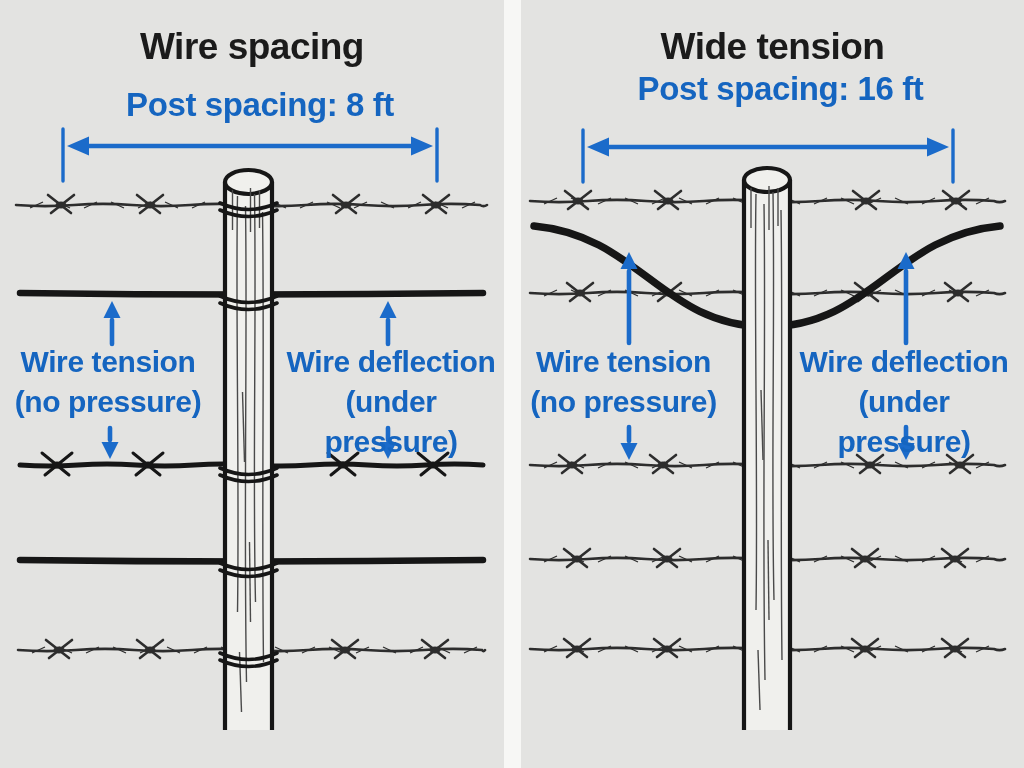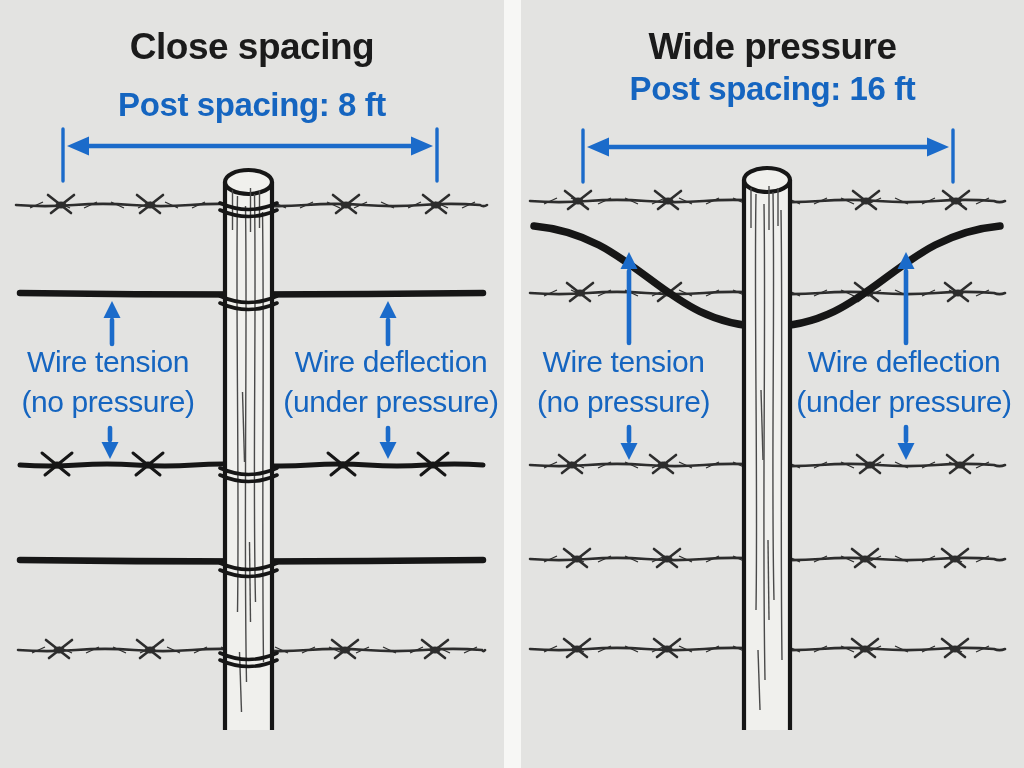--- a/index.html
+++ b/index.html
@@ -5,22 +5,22 @@
   html,body{margin:0;padding:0;}
   body{width:1024px;height:768px;overflow:hidden;
        font-family:"Liberation Sans","DejaVu Sans",sans-serif;}
   #stage{position:relative;width:1024px;height:768px;background:var(--divider,#f7f7f5);}
   .panel{position:absolute;top:0;height:768px;background:var(--panel-bg,#e3e3e1);}
   #panel-left{left:0;width:504px;}
   #panel-right{left:521px;width:503px;}
   #canvas{position:absolute;left:0;top:0;pointer-events:none;}
   .txt{position:absolute;text-align:center;}
   .panel-title{font-size:37px;font-weight:700;color:var(--ink,#1b1b1b);letter-spacing:-.5px;}
-  .panel-subtitle{font-size:33px;font-weight:700;color:var(--blue,#1565c0);letter-spacing:-.4px;}
-  .wire-label{font-size:30px;font-weight:400;color:var(--blue,#1565c0);line-height:40px;letter-spacing:-.4px;}
+  .panel-subtitle{font-size:33px;font-weight:700;color:var(--blue,#1565c0);letter-spacing:-.4px;padding-left:8px;}
+  .wire-label{font-size:30px;font-weight:700;color:var(--blue,#1565c0);line-height:40px;letter-spacing:-.4px;}
 </style>
 </head>
 <body>
 
 <div id="stage">
 
   <div class="panel" id="panel-left"></div>
   <div class="panel" id="panel-right"></div>
 
   <svg id="canvas" width="1024" height="768" viewBox="0 0 1024 768">
@@ -353,33 +353,33 @@
       <g>
         <line x1="629" y1="427" x2="629" y2="441" stroke="#1b6bca" stroke-width="4.6" stroke-linecap="round"></line>
         <polygon points="629,460 620.5,443 637.5,443" fill="#1b6bca"></polygon>
       </g>
       <g>
         <line x1="906" y1="427" x2="906" y2="441" stroke="#1b6bca" stroke-width="4.6" stroke-linecap="round"></line>
         <polygon points="906,460 897.5,443 914.5,443" fill="#1b6bca"></polygon>
       </g>
     </svg>
 
-  <div class="txt panel-title" style="left:0;top:26px;width:504px;">Close spacing</div>
+  <div class="txt panel-title" style="left:0;top:26px;width:504px;">Wire spacing</div>
   <div class="txt panel-subtitle" style="left:0;top:86px;width:504px;">Post spacing: 8 ft</div>
 
   <div class="txt wire-label" style="left:8px;top:342px;width:200px;">
     <div>Wire tension</div>
     <div>(no pressure)</div>
   </div>
   <div class="txt wire-label" style="left:280px;top:342px;width:222px;">
     <div>Wire deflection</div>
     <div>(under pressure)</div>
   </div>
 
-  <div class="txt panel-title" style="left:521px;top:26px;width:503px;">Wide pressure</div>
+  <div class="txt panel-title" style="left:521px;top:26px;width:503px;">Wide tension</div>
   <div class="txt panel-subtitle" style="left:521px;top:70px;width:503px;">Post spacing: 16 ft</div>
 
   <div class="txt wire-label" style="left:521px;top:342px;width:205px;">
     <div>Wire tension</div>
     <div>(no pressure)</div>
   </div>
   <div class="txt wire-label" style="left:793px;top:342px;width:222px;">
     <div>Wire deflection</div>
     <div>(under pressure)</div>
   </div>

